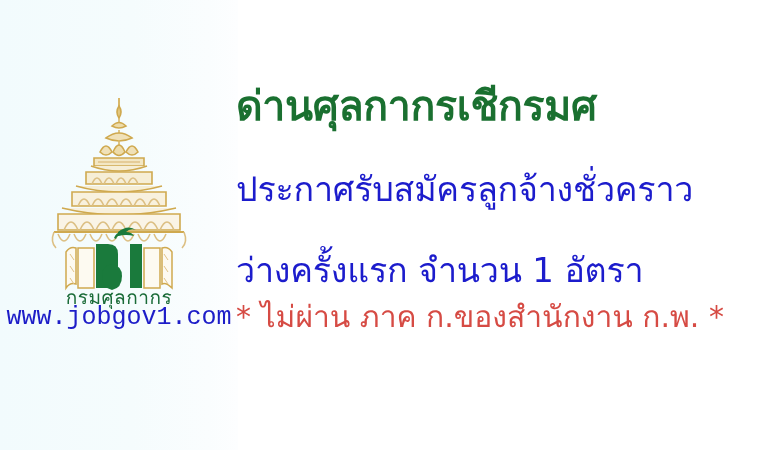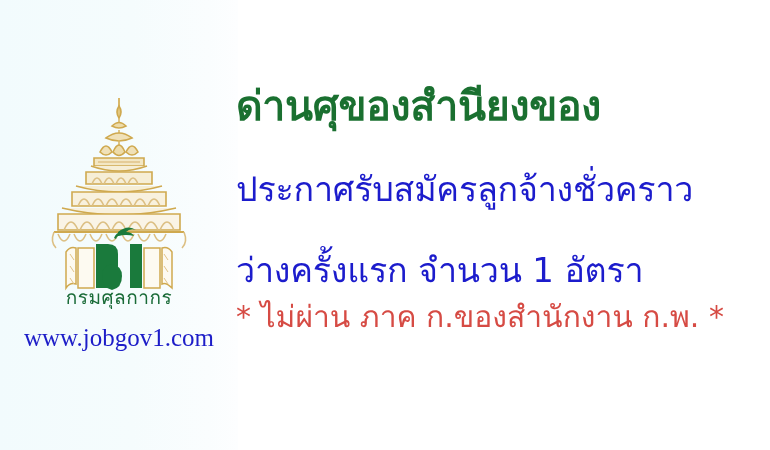--- a/index.html
+++ b/index.html
@@ -69,22 +69,21 @@
   }
 
   .site-url {
     position: absolute;
     left: 0;
     top: 303px;
     width: 238px;
     text-align: center;
     color: #1d1dc8;
     font-size: 25px;
-    font-family: Liberation Serif, serif;
-    margin-top: 21px;
+    font-family: Liberation Mono, monospace;
   }
 
   
   .text-column {
     position: absolute;
     left: 236px;
     top: 80px;
     width: 534px;
   }
 
@@ -203,19 +202,19 @@
           <path d="M80 146 q2 -6 8 -6 l0 3 q-5 0 -6 4 z"></path>
         </g>
       </svg>
     </div>
     <div class="dept-caption">กรมศุลกากร</div>
   </div>
 
   <div class="site-url">www.jobgov1.com</div>
 
   <div class="text-column">
-    <span class="line title-line">ด่านศุของสำนียงของ</span>
+    <span class="line title-line">ด่านศุลกากรเชีกรมศ</span>
     <span class="line body-line">ประกาศรับสมัครลูกจ้างชั่วคราว</span>
     <span class="line body-line">ว่างครั้งแรก จำนวน 1 อัตรา</span>
     <span class="line note-line">* ไม่ผ่าน ภาค ก.ของสำนักงาน ก.พ. *</span>
   </div>
 
 </div>
 
 </body></html>

